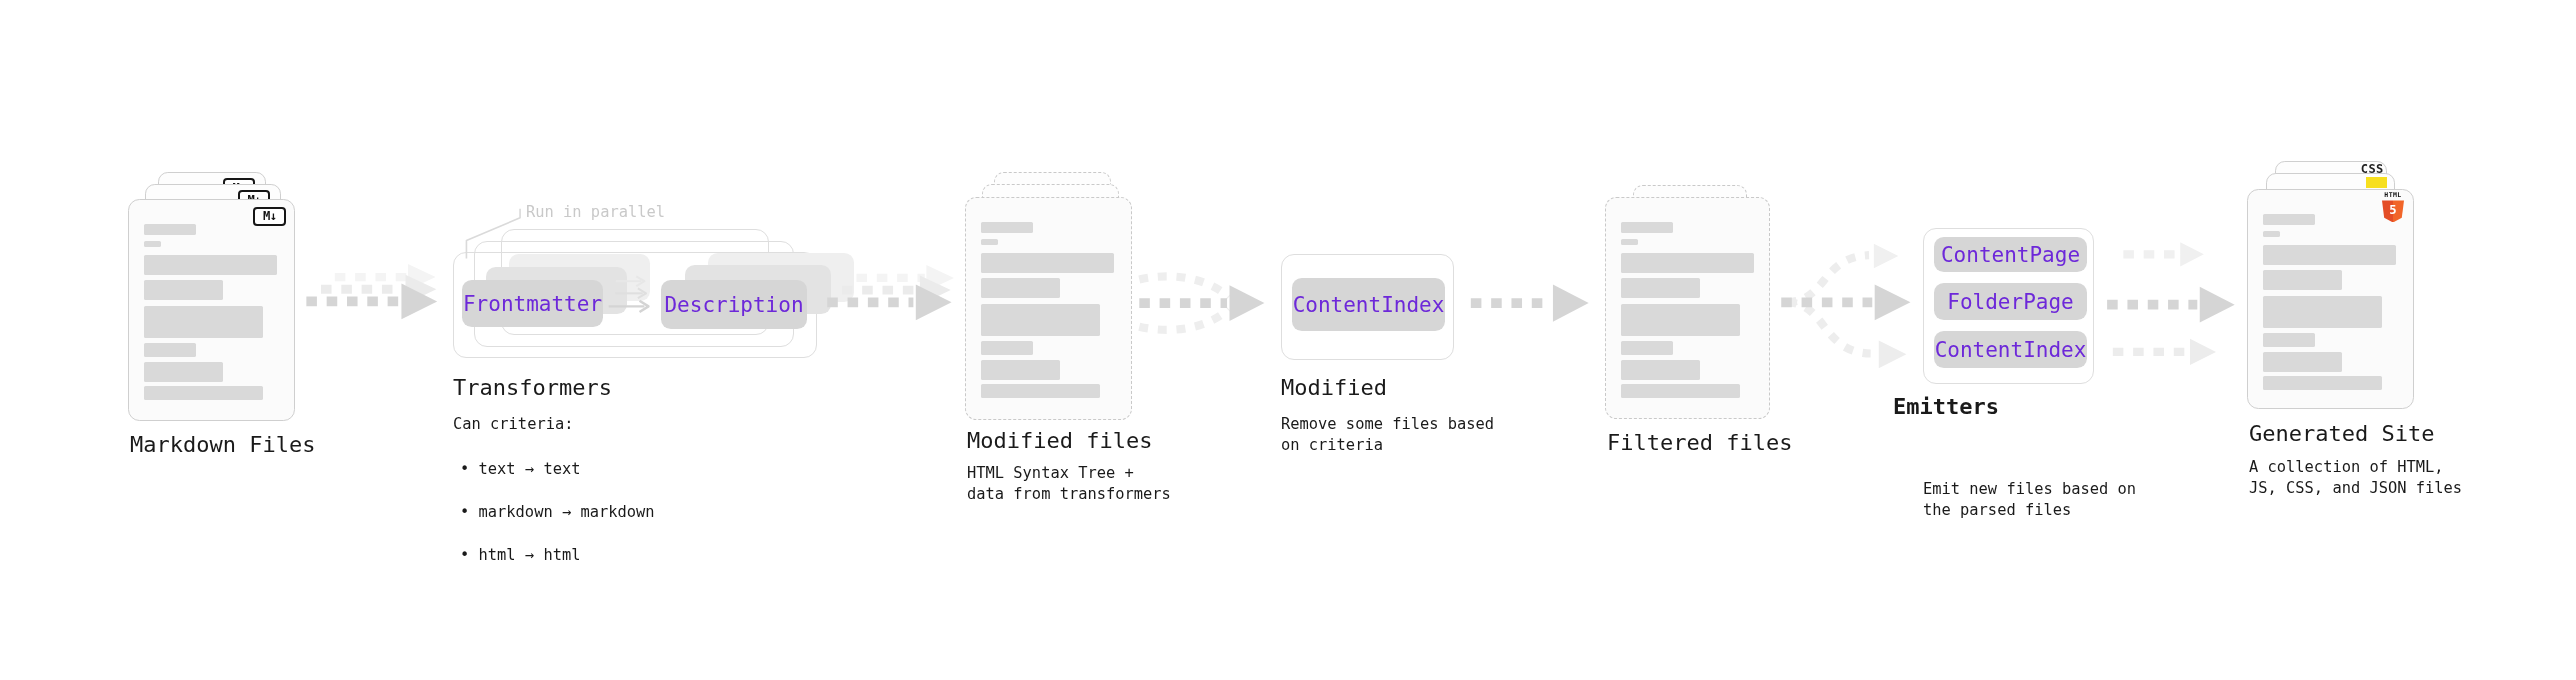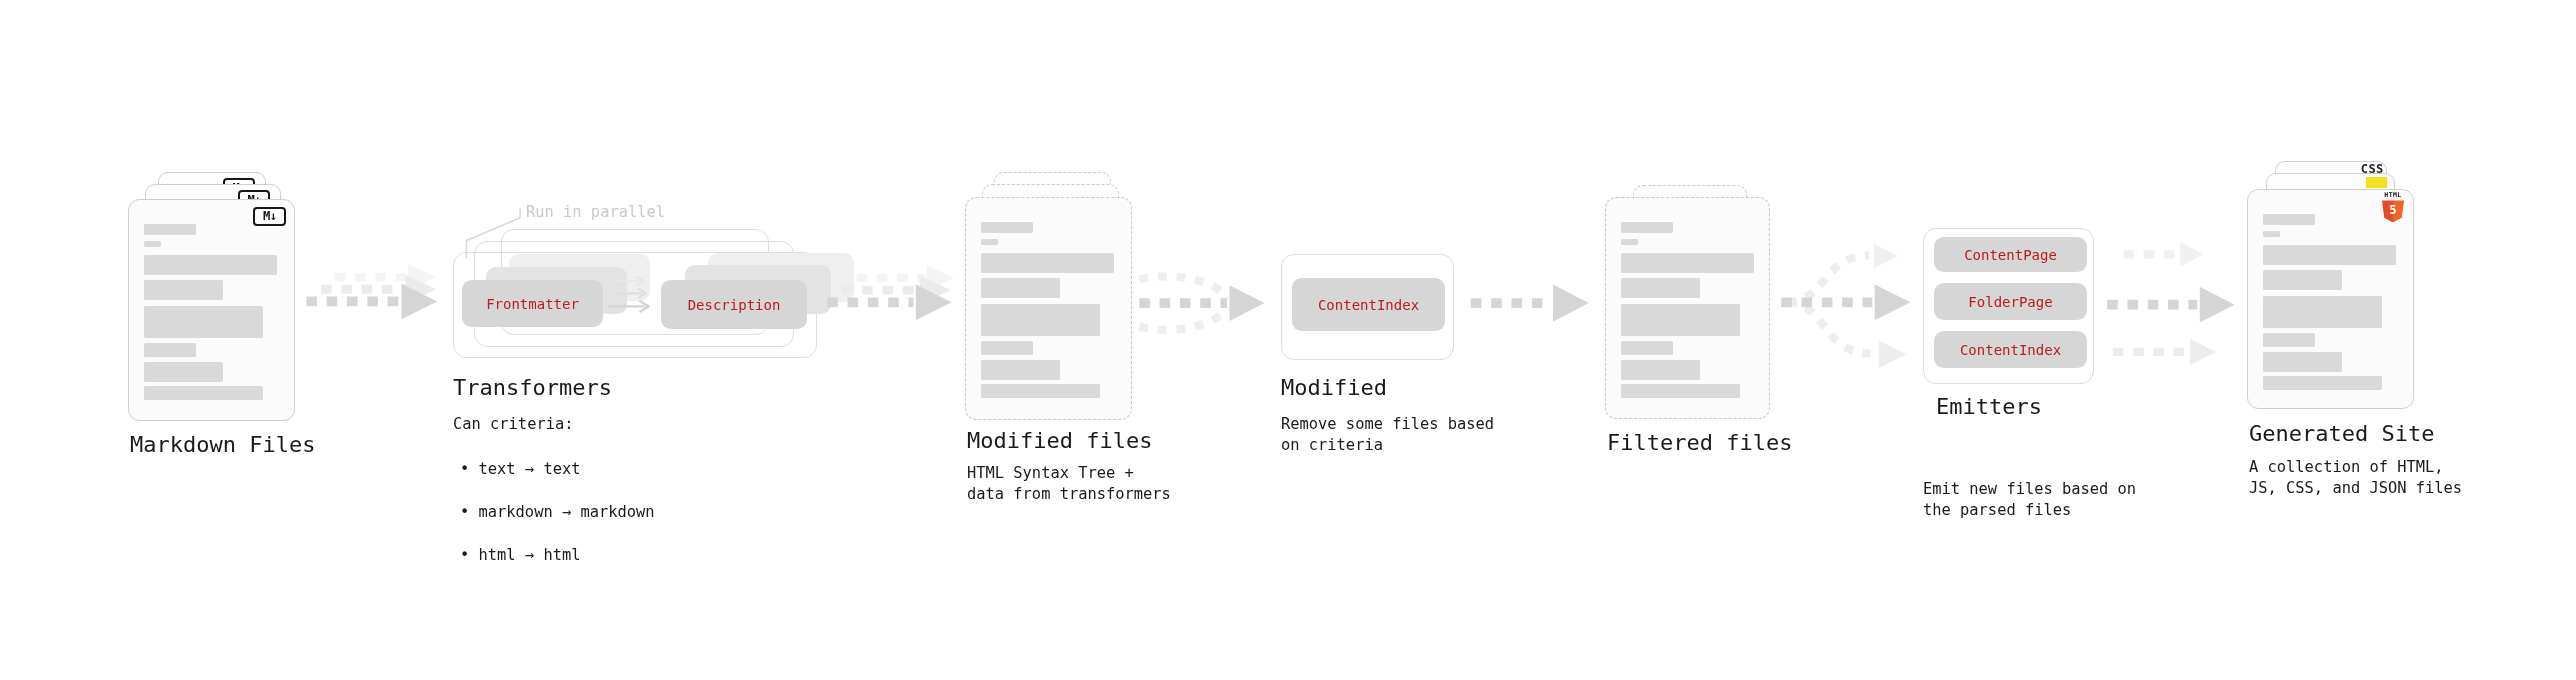--- a/index.html
+++ b/index.html
@@ -18,21 +18,21 @@
   .badge-md { position:absolute; top:6.5px; right:8.1px; width:32.5px; height:19.5px; background:#ffffff;
     border:2.4px solid #161616; border-radius:4.1px; display:flex; align-items:center; justify-content:center;
     font-size:12.2px; font-weight:bold; color:#161616; letter-spacing:-0.8px; }
   .back .badge-md { top:4.9px; right:9.8px; }
 
   
   .group-box { position:absolute; border:1.6px solid #dedede; border-radius:13px; background:transparent; }
 
   
   .pill { position:absolute; background:#d6d6d6; border-radius:9.8px; display:flex; align-items:center;
-    justify-content:center; font-size:14px; color:#b91c1c; white-space:pre; }
+    justify-content:center; font-size:21px; color:#6d28d9; white-space:pre; }
   .pill.ghost1 { background:#e3e3e3; }
   .pill.ghost2 { background:#efefef; }
 
   
   .label { position:absolute; font-size:22px; line-height:26px; color:var(--text,#1a1a1a); white-space:pre; }
   .desc  { position:absolute; font-size:15.4px; line-height:21px; color:var(--text,#1a1a1a); white-space:pre-line; }
   .bullets div { font-size:15.4px; line-height:22px; white-space:pre; }
   .annotation { position:absolute; font-size:15.4px; color:var(--muted-annotation,#c9c9c9); white-space:pre; }
 
   
@@ -143,21 +143,21 @@
         </div>
     </div>
     <div class="label" style="left:1607px;top:430px;">Filtered files</div>
   </div>
 
   <div>
     <div class="group-box" style="left:1923px;top:228px;width:171px;height:156px;"></div>
     <div class="pill" style="left:1934px;top:237px;width:153px;height:35px;">ContentPage</div>
     <div class="pill" style="left:1934px;top:283px;width:153px;height:37px;">FolderPage</div>
     <div class="pill" style="left:1934px;top:331px;width:153px;height:37px;">ContentIndex</div>
-    <div class="label" style="left:1936px;top:394px;">Emitters</div>
+    <div class="label" style="left:1893px;top:394px;font-weight:bold;">Emitters</div>
     <div class="desc" style="left:1923px;top:432px;margin-top:47px;">Emit new files based on
 the parsed files</div>
   </div>
 
   <div>
     <div class="file-card back" style="left:2275px;top:161px;width:112px;height:39px;">
       <span class="css3-icon">
         <span class="css3-text" style="display:block;">CSS</span>
         <span class="css3-bar" style="display:block;"></span>
       </span>

